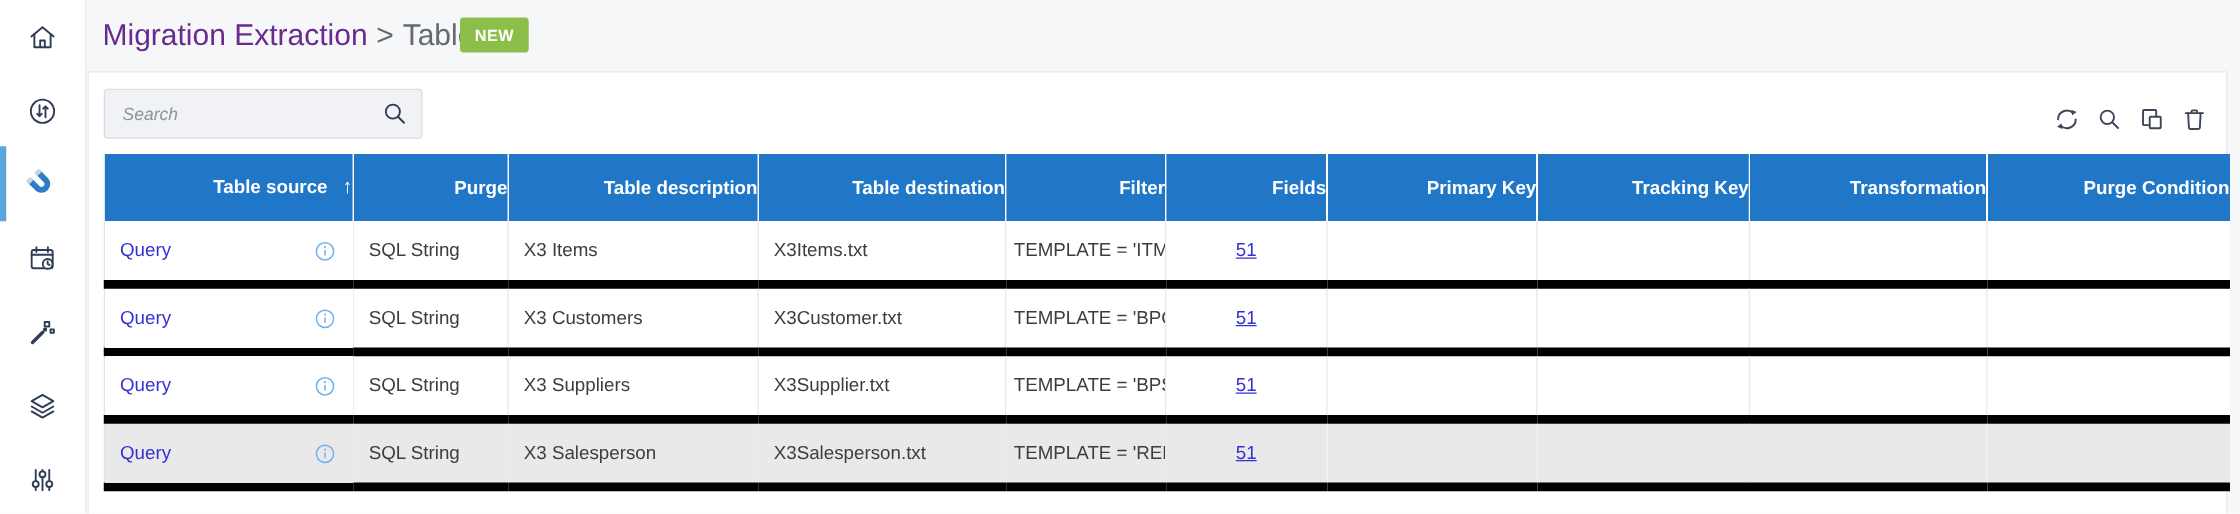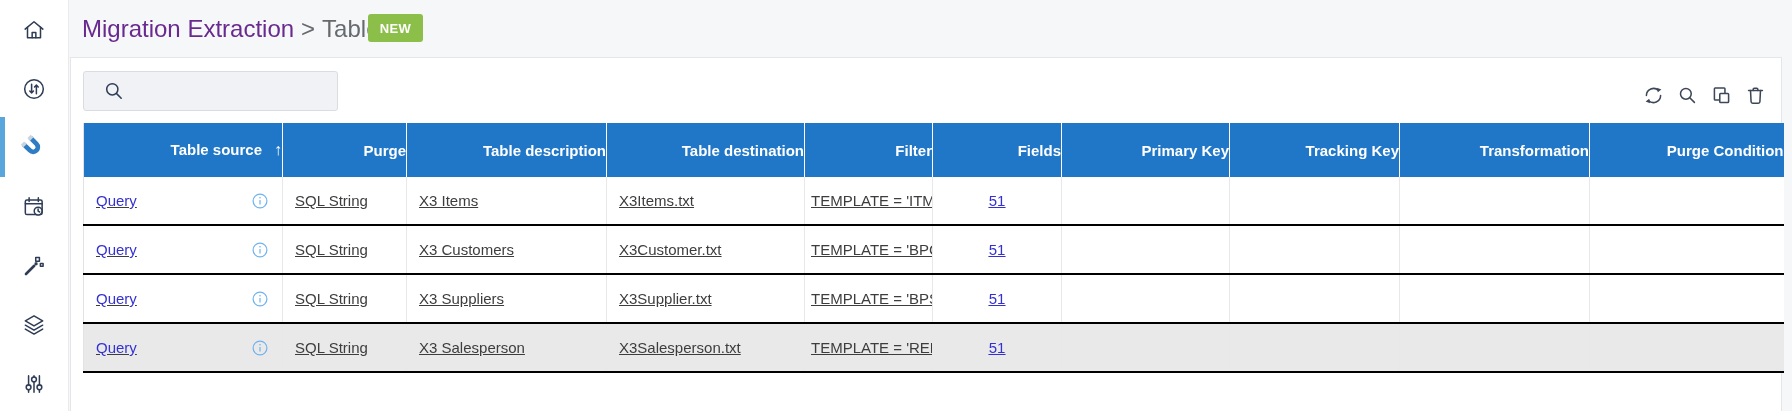--- a/index.html
+++ b/index.html
@@ -61,22 +61,22 @@
   }
   table.grid th{
     background:#2077c8;color:#ffffff;font-size:15px;font-weight:bold;
     text-align:right;height:54px;padding:0 0 0 12px;vertical-align:middle;
     border-right:1px solid rgba(255,255,255,0.9);overflow:hidden;white-space:nowrap;
   }
   table.grid th:last-child{border-right:none;}
   .sort-arrow{font-weight:normal;font-size:16px;margin-left:12px;}
   table.grid td{
     height:47px;font-size:15px;color:#3d3d3d;padding:0 0 0 12px;
-    border-bottom:2px solid #000000;border-right:1px solid #e8e8e8;
-    vertical-align:middle;overflow:hidden;white-space:nowrap;background:#ffffff;text-decoration:underline;
+    border-bottom:7px solid #000000;border-right:1px solid #e8e8e8;
+    vertical-align:middle;overflow:hidden;white-space:nowrap;background:#ffffff;
   }
   table.grid td:last-child{border-right:none;}
   tr.selected td{background:#e9e9e9;}
   .c-src{position:relative;padding-right:40px;}
   .info-badge{position:absolute;right:13px;top:50%;margin-top:-9px;width:18px;height:18px;cursor:pointer;}
   .c-filter{padding-left:6px !important;padding-right:0 !important;}
   .c-fields{text-align:center;padding-left:0 !important;}
   a.link{color:#3431d2;text-decoration:none;cursor:pointer;}
   a.link.u{text-decoration:underline;}
 </style>
@@ -167,20 +167,21 @@
 <div class="breadcrumb">
   <span class="crumb-primary">Migration Extraction</span>
   <span class="crumb-sep">&gt;</span>
   <span class="crumb-secondary">Tables</span>
 </div>
 <button class="new-btn">NEW</button>
 
 <main class="card">
 
   <div class="searchbox">
+    <input type="text" placeholder="Search" style="">
     <span class="search-glyph">
         <svg width="24" height="24" viewBox="0 0 24 24" fill="none" stroke="#2e3c55" stroke-width="1.5" stroke-linecap="round">
           <circle cx="10.3" cy="10.3" r="5.6"></circle>
           <path d="M14.6 14.6 L19.2 19.2"></path>
         </svg>
       </span>
   </div>
 
   <div class="toolbar">
     <button class="tool-btn">

